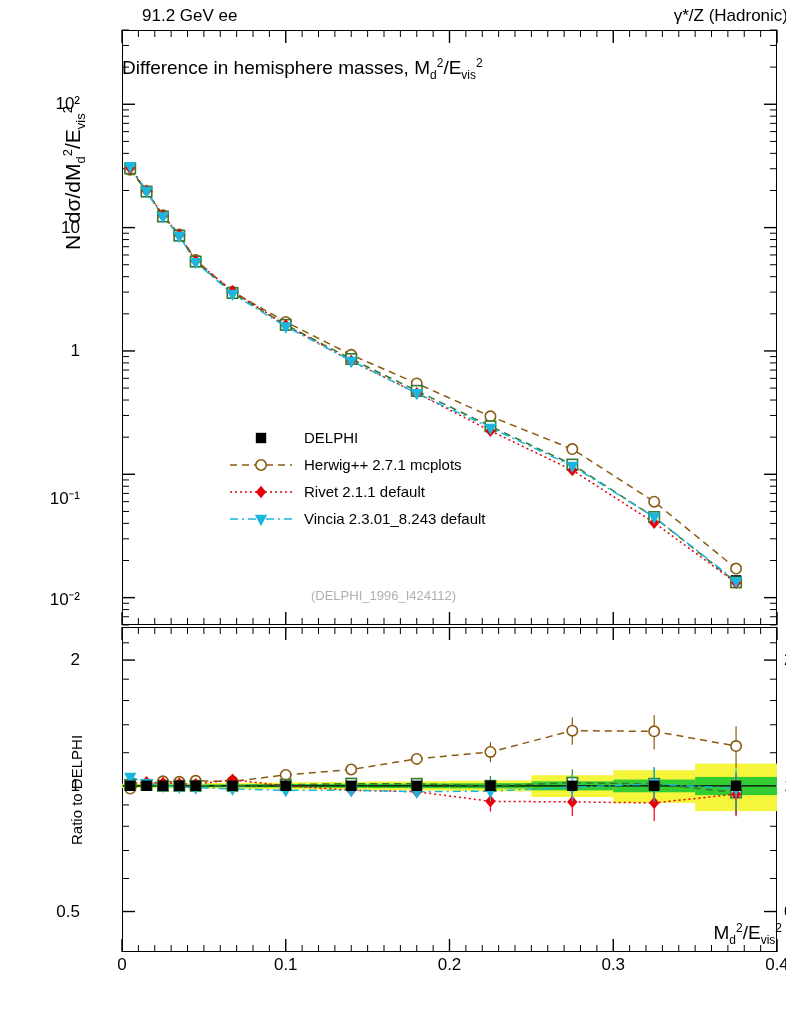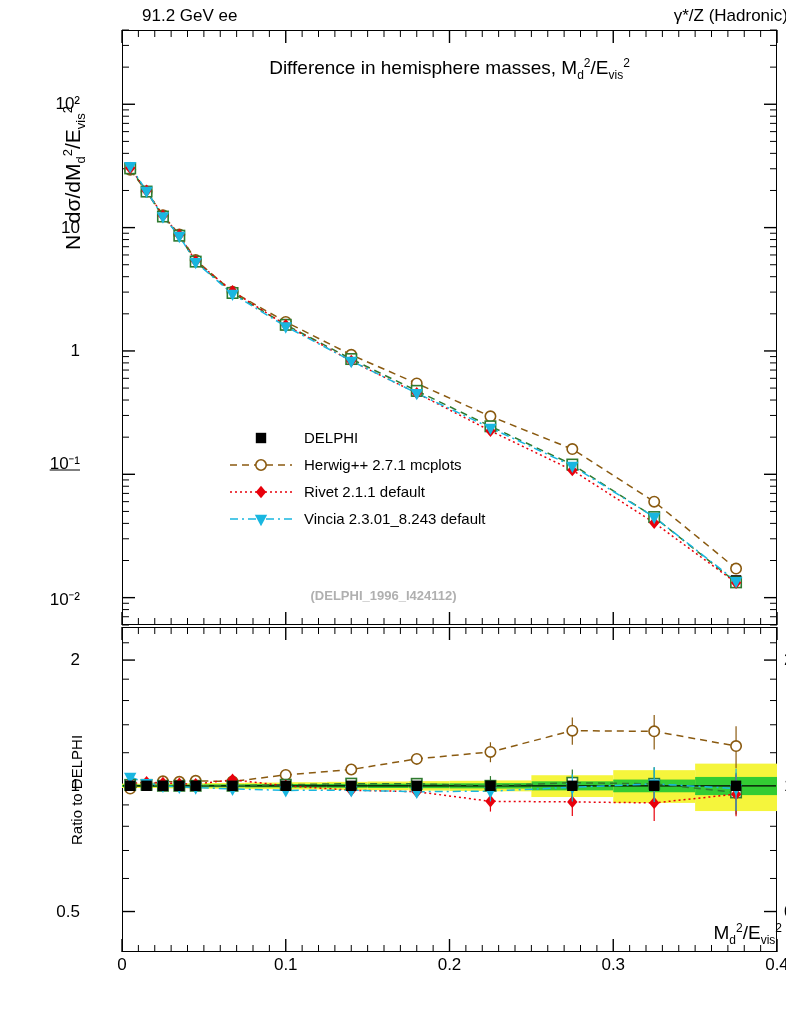--- a/index.html
+++ b/index.html
@@ -7,21 +7,21 @@
   #root{position:relative;width:786px;height:1024px;margin-left:38px;}
 
   .hdr{position:absolute;font-size:17px;}
   #hdr-left{left:104px;top:6px;}
   #hdr-right{right:36px;top:6px;}
 
   
   #main-frame{position:absolute;left:84px;top:30px;width:655px;height:595px;border:1.6px solid #000;box-sizing:border-box;}
   #ratio-frame{position:absolute;left:84px;top:627px;width:655px;height:325px;border:1.6px solid #000;box-sizing:border-box;}
 
-  .title{position:absolute;left:84px;top:56px;width:655px;text-align:center;font-size:19px;}
+  .title{position:absolute;left:84px;top:56px;width:655px;font-size:19px;}
   .title sub{font-size:12px;}
   .title sup{font-size:12px;}
 
   
   .rside{position:absolute;transform-origin:left top;transform:rotate(-90deg);white-space:nowrap;color:#8f8f8f;font-size:13px;}
   #rside1{left:760px;top:250px;}
   #rside2{left:760px;top:505px;}
 
   
   #ylab-main{position:absolute;left:22px;top:250px;transform-origin:left top;transform:rotate(-90deg);white-space:nowrap;font-size:21px;}
@@ -30,21 +30,21 @@
   #ylab-ratio{position:absolute;left:30px;top:845px;transform-origin:left top;transform:rotate(-90deg);white-space:nowrap;font-size:15px;}
 
   #xlabel{position:absolute;right:42px;top:921px;font-size:19px;text-align:right;}
   #xlabel sub{font-size:12px;}
   #xlabel sup{font-size:12px;}
 
   .ytick{position:absolute;right:744px;text-align:right;font-size:17px;transform:translateY(-50%);white-space:nowrap;}
   .ytick-r{position:absolute;left:746px;text-align:left;font-size:17px;transform:translateY(-50%);white-space:nowrap;}
   .xtick{position:absolute;top:955px;font-size:17px;transform:translateX(-50%);}
 
-  .watermark{position:absolute;width:523px;left:84px;top:588px;text-align:center;color:#b0b0b0;font-size:13px;font-weight:bold;}
+  .watermark{position:absolute;width:523px;left:84px;top:588px;text-align:center;color:#b0b0b0;font-size:13px;}
 
   
   #legend{position:absolute;left:190px;top:424px;font-size:15px;}
   #legend .row{height:27px;display:flex;align-items:center;}
   #legend .mk{width:66px;height:22px;position:relative;margin-right:10px;}
   #legend .lbl{white-space:nowrap;}
 
   svg{position:absolute;left:0;top:0;overflow:visible;}
   .noclick{pointer-events:none;}
 </style>
@@ -68,21 +68,21 @@
 <div id="ylab-main">N&nbsp; dσ/dM<sub>d</sub><sup>2</sup>/E<sub>vis</sub><sup>2</sup></div>
 <div id="ylab-ratio">Ratio to DELPHI</div>
 <div id="xlabel">M<sub>d</sub><sup>2</sup>/E<sub>vis</sub><sup>2</sup></div>
 
 <div class="watermark">(DELPHI_1996_I424112)</div>
 
 <div id="ticklabels">
       <div class="ytick" style="top: 104.26px;">10²</div>
       <div class="ytick" style="top: 227.604px;">10</div>
       <div class="ytick" style="top: 350.948px;">1</div>
-      <div class="ytick" style="top: 462px; text-decoration: underline;">10⁻¹</div>
+      <div class="ytick" style="top: 497px;">10⁻¹</div>
       <div class="ytick" style="top: 597.636px;">10⁻²</div>
       <div class="ytick" style="top: 660.071px;">2</div>
       <div class="ytick-r" style="top: 660.071px;">2</div>
       <div class="ytick" style="top: 785.798px;">1</div>
       <div class="ytick-r" style="top: 785.798px;">1</div>
       <div class="ytick" style="top: 911.525px;">0.5</div>
       <div class="ytick-r" style="top: 911.525px;">0.5</div>
       <div class="xtick" style="left: 84px;">0</div>
       <div class="xtick" style="left: 247.75px;">0.1</div>
       <div class="xtick" style="left: 411.5px;">0.2</div>

